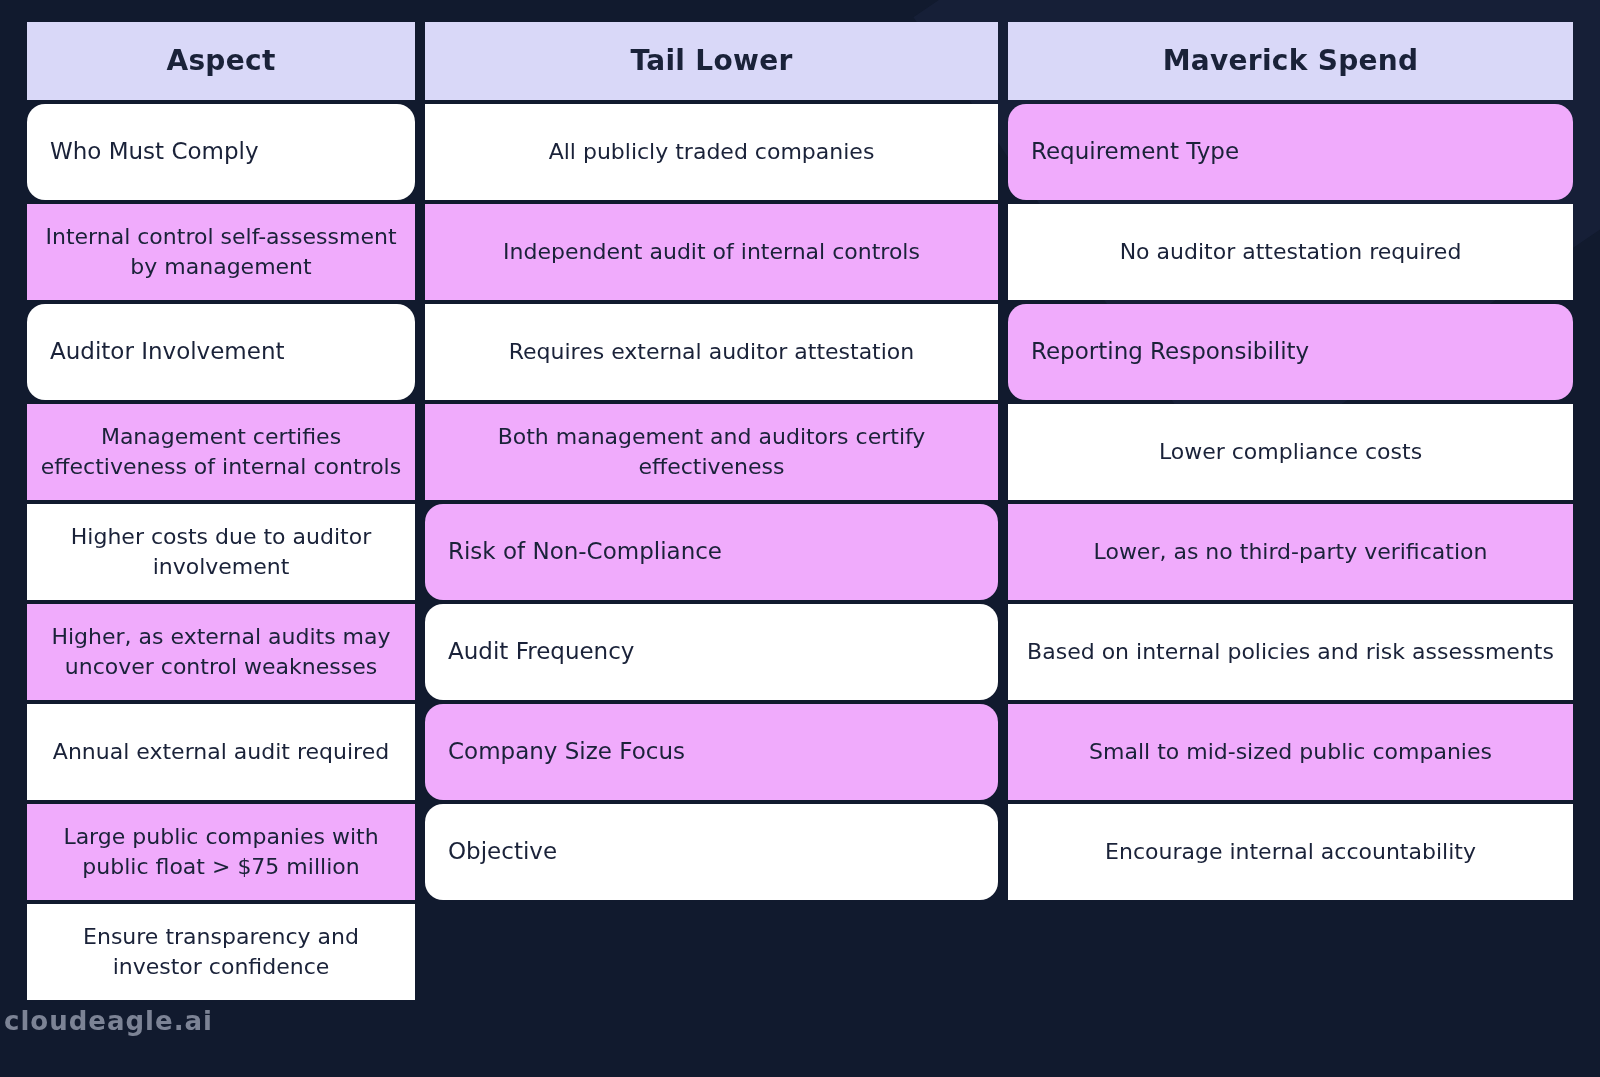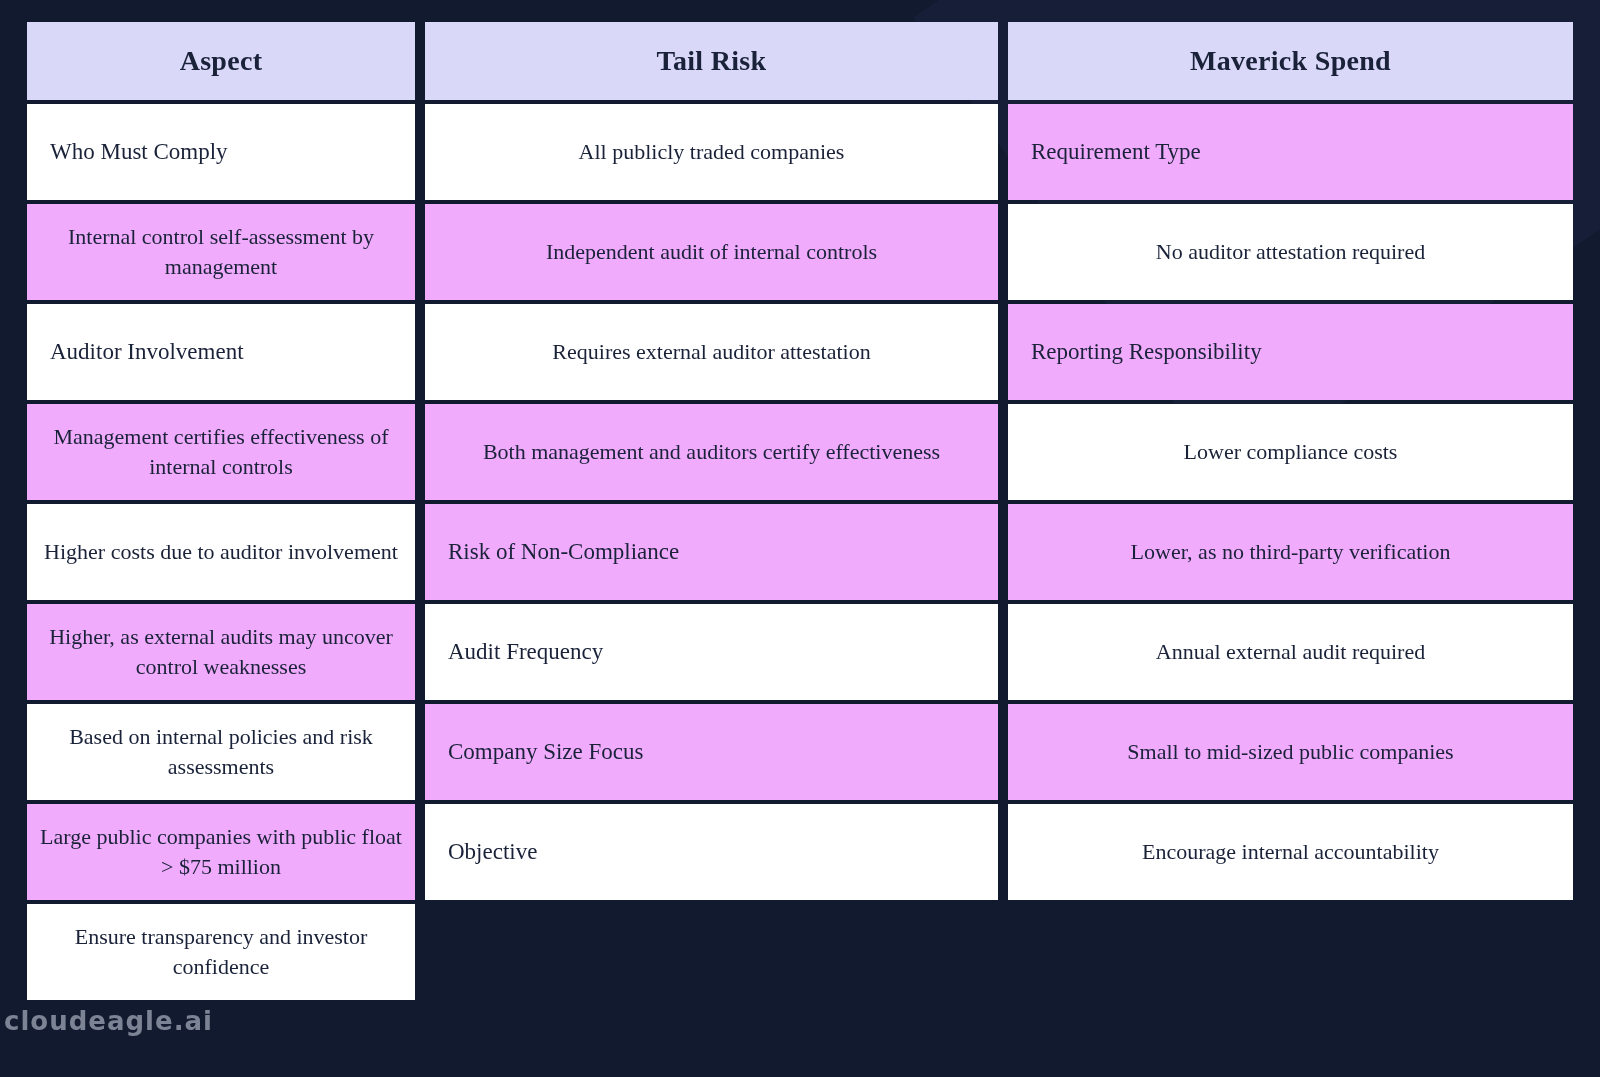--- a/index.html
+++ b/index.html
@@ -27,21 +27,20 @@
     position: absolute;
     left: 27px;
     top: 22px;
     width: 1546px;
     display: grid;
     grid-template-columns: 388px 573px 565px;
     grid-template-rows: 78px repeat(9, 96px);
     column-gap: 10px;
     row-gap: 4px;
     z-index: 2;
-    font-family: Liberation Serif, serif;
   }
   .cell {
     display: flex;
     align-items: center;
     justify-content: center;
     text-align: center;
     background: #FFFFFF;
     color: #1A2239;
     font-size: 22px;
     line-height: 1.38;
@@ -52,20 +51,21 @@
     font-weight: bold;
     font-size: 28px;
     letter-spacing: 0.3px;
   }
   .cell.aspect {
     justify-content: flex-start;
     text-align: left;
     padding-left: 23px;
     padding-right: 14px;
     font-size: 23px;
+    border-radius: 18px;
   }
   .cell.g { background: #f0abfc; }
   .footer {
     position: absolute;
     left: 4px;
     top: 1006px;
     width: 100%;
     z-index: 2;
   }
   .logo {
@@ -78,21 +78,21 @@
 </style>
 </head>
 <body>
 
 <div class="canvas">
   <div class="bg-accent"></div>
 
   <div class="comparison-table">
 
     <div class="cell head">Aspect</div>
-    <div class="cell head">Tail Risk</div>
+    <div class="cell head">Tail Lower</div>
     <div class="cell head">Maverick Spend</div>
 
     <div class="cell aspect">Who Must Comply</div>
     <div class="cell">All publicly traded companies</div>
 
     <div class="cell aspect g">Requirement Type</div>
     <div class="cell g">Internal control self-assessment by management</div>
     <div class="cell g">Independent audit of internal controls</div>
 
     <div class="cell">No auditor attestation required</div>
@@ -104,22 +104,22 @@
     <div class="cell g">Both management and auditors certify effectiveness</div>
 
     <div class="cell">Lower compliance costs</div>
     <div class="cell">Higher costs due to auditor involvement</div>
 
     <div class="cell aspect g">Risk of Non-Compliance</div>
     <div class="cell g">Lower, as no third-party verification</div>
     <div class="cell g">Higher, as external audits may uncover control weaknesses</div>
 
     <div class="cell aspect">Audit Frequency</div>
+    <div class="cell">Based on internal policies and risk assessments</div>
     <div class="cell">Annual external audit required</div>
-    <div class="cell">Based on internal policies and risk assessments</div>
 
     <div class="cell aspect g">Company Size Focus</div>
     <div class="cell g">Small to mid-sized public companies</div>
     <div class="cell g">Large public companies with public float &gt; $75 million</div>
 
     <div class="cell aspect">Objective</div>
     <div class="cell">Encourage internal accountability</div>
     <div class="cell">Ensure transparency and investor confidence</div>
   </div>
 

